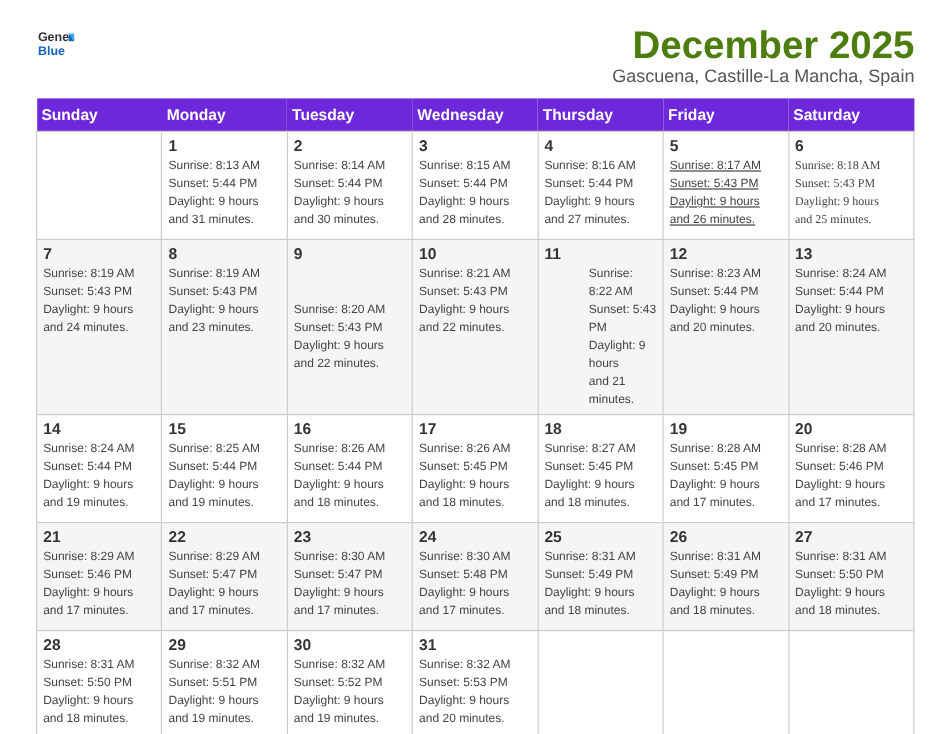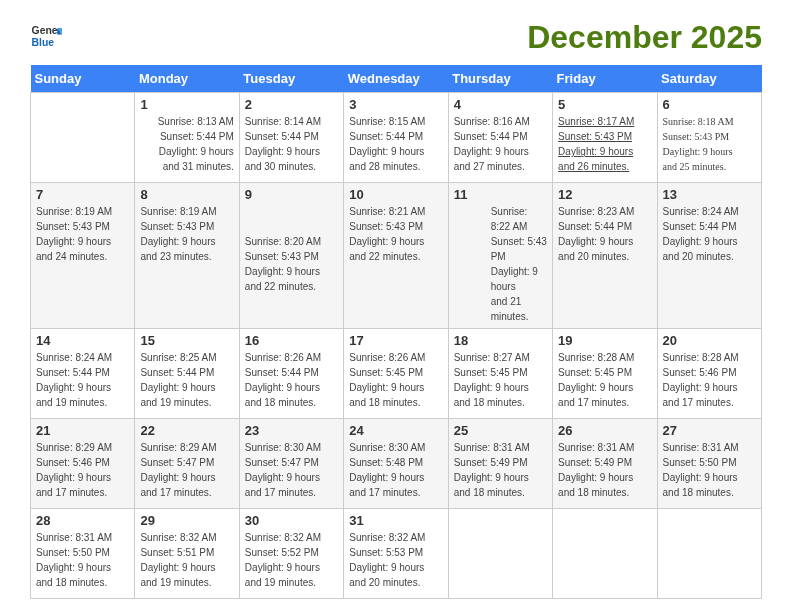--- a/index.html
+++ b/index.html
@@ -38,21 +38,21 @@
       font-size: 15px;
       color: #555;
       font-weight: normal;
     }
     table {
       width: 100%;
       border-collapse: collapse;
       margin-top: 10px;
     }
     th {
-      background-color: #3b82f6;
+      background-color: #6d28d9;
       color: #fff;
       padding: 6px 4px;
       text-align: left;
       font-size: 13px;
       font-weight: bold;
       margin-top: 18px;
     }
     td {
       border: 1px solid #ccc;
       vertical-align: top;
@@ -91,41 +91,42 @@
     <div class="logo">
       <svg class="logo-icon" viewBox="0 0 40 40">
         <text x="2" y="18" font-size="13" font-weight="bold" fill="#333" font-family="Arial">General</text>
         <text x="2" y="32" font-size="13" font-weight="bold" fill="#1565c0" font-family="Arial">Blue</text>
         <polygon points="34,10 40,18 34,18" fill="#1565c0"></polygon>
         <polygon points="34,10 40,10 40,18" fill="#42a5f5"></polygon>
       </svg>
     </div>
     <div class="title-block">
       <div class="calendar-title">December 2025</div>
+      <div class="calendar-subtitle">Gascuena, Castille-La Mancha, Spain</div>
     </div>
   </div>
 
   <table>
     <thead>
       <tr>
       <th>Sunday</th>
           <th>Monday</th>
           <th>Tuesday</th>
           <th>Wednesday</th>
           <th>Thursday</th>
           <th>Friday</th>
           <th>Saturday</th>
         </tr>
     </thead>
     <tbody id="calendar-body">
     <tr class="week-row">
           <td class="empty"></td>
           <td>
             <div class="day-number">1</div>
-            <div class="day-info" style="white-space: pre-line; text-align: right;">Sunrise: 8:13 AM
+            <div class="day-info" style="white-space: pre-line;">Sunrise: 8:13 AM
 Sunset: 5:44 PM
 Daylight: 9 hours
 and 31 minutes.</div>
           </td>
           <td>
             <div class="day-number">2</div>
             <div class="day-info" style="white-space: pre-line;">Sunrise: 8:14 AM
 Sunset: 5:44 PM
 Daylight: 9 hours
 and 30 minutes.</div>

